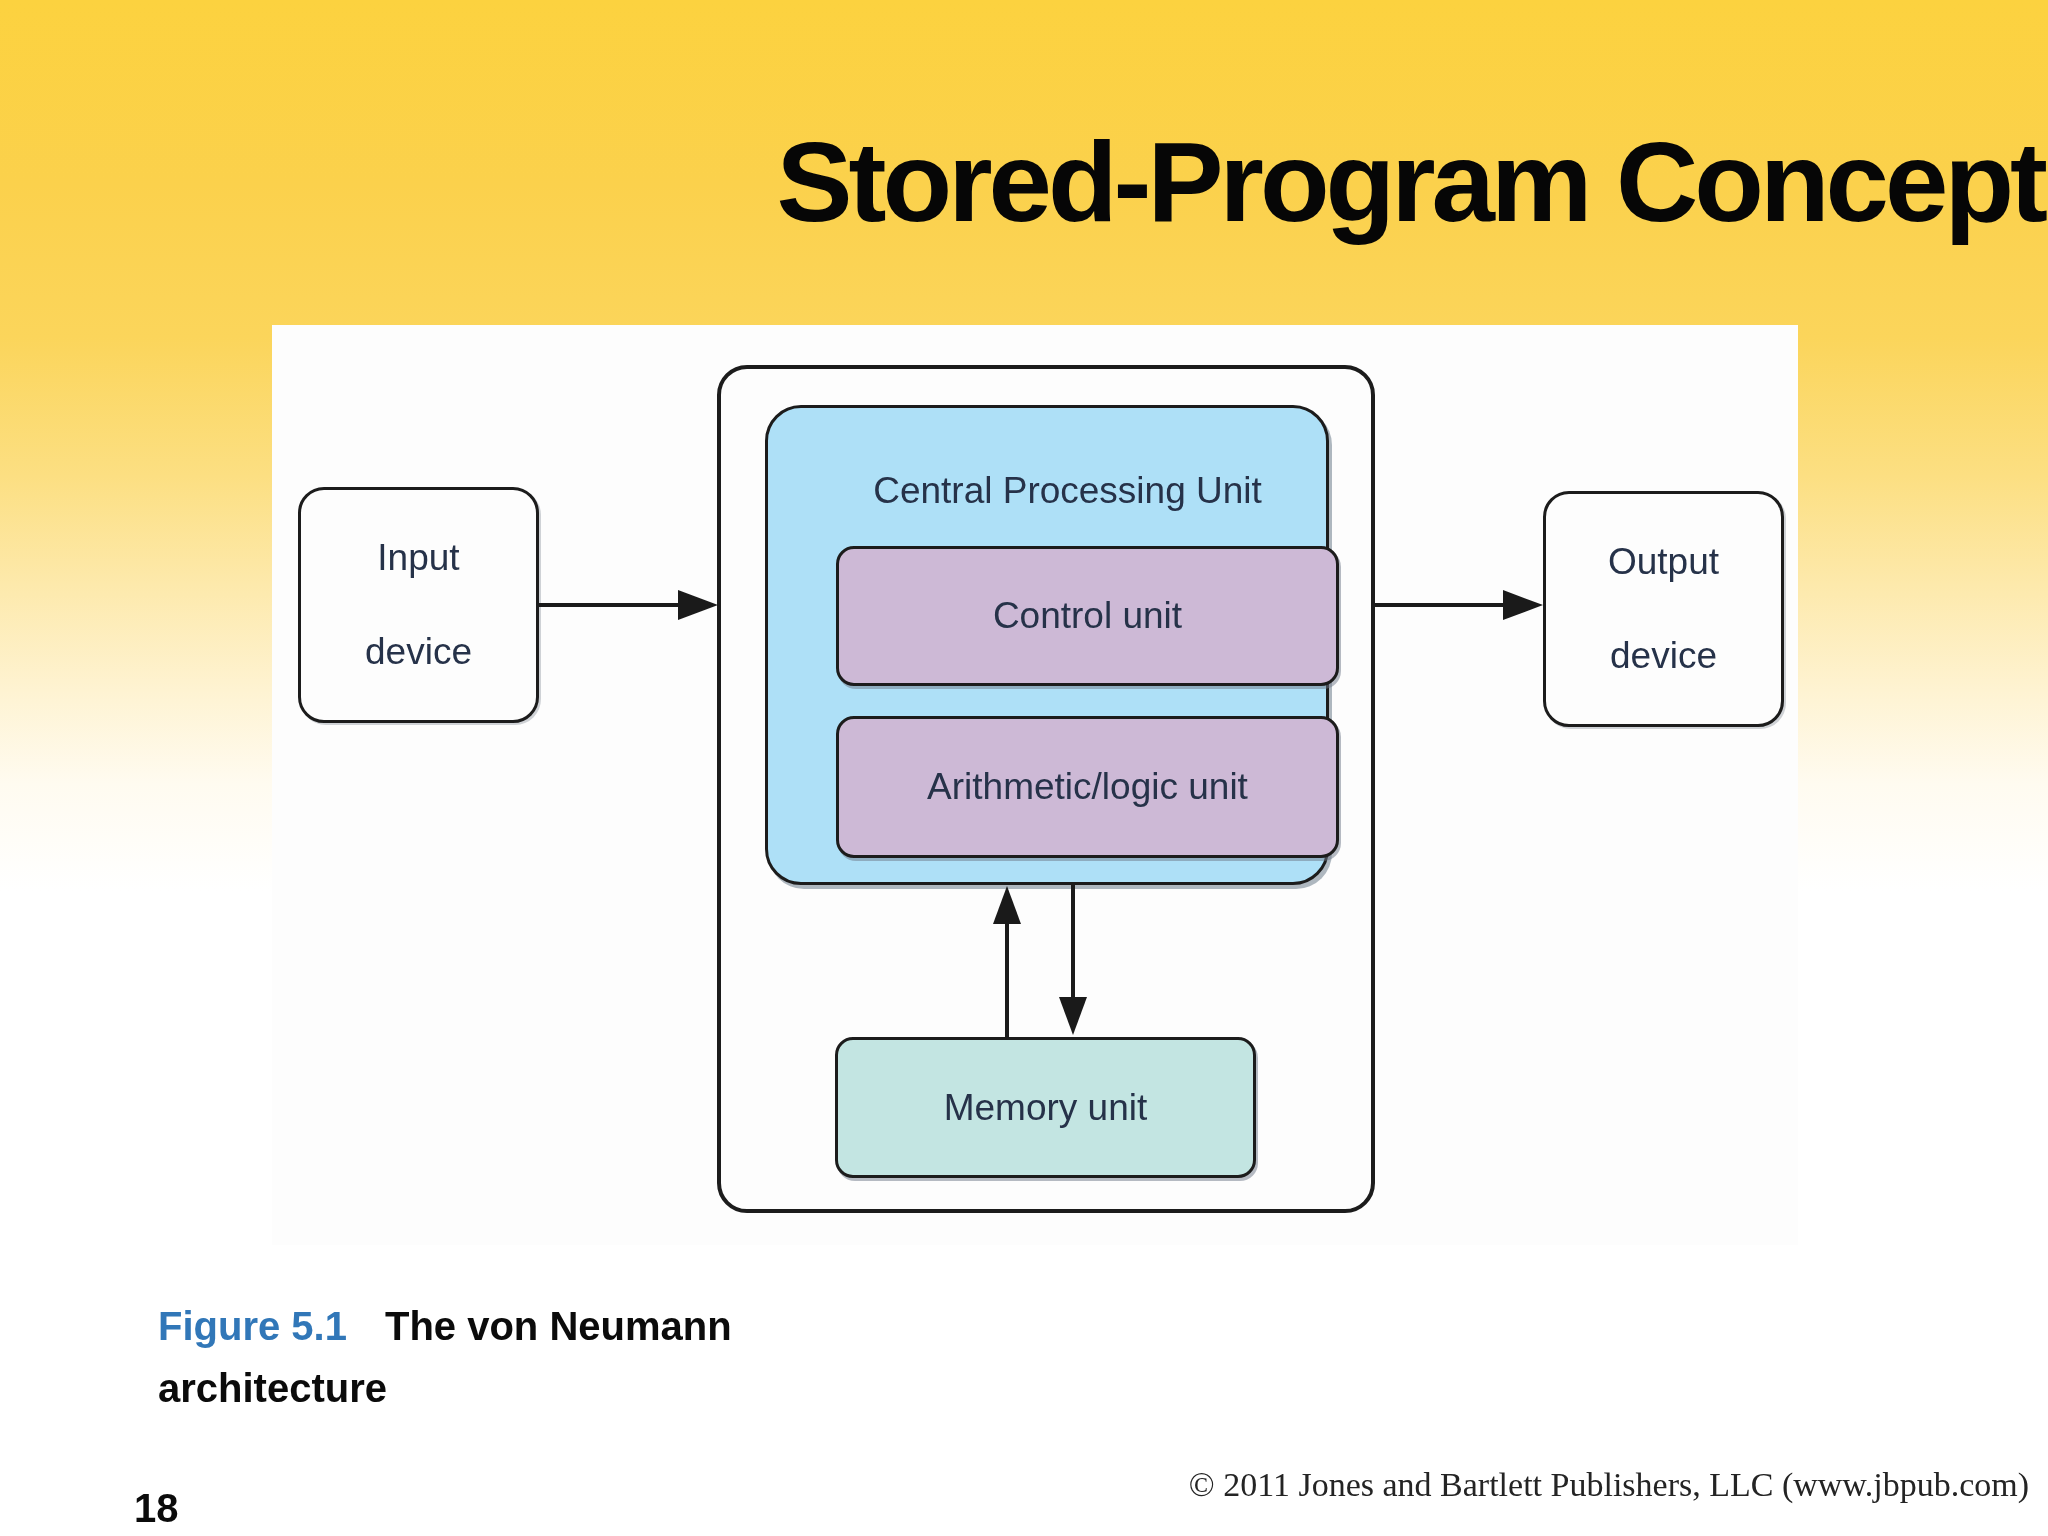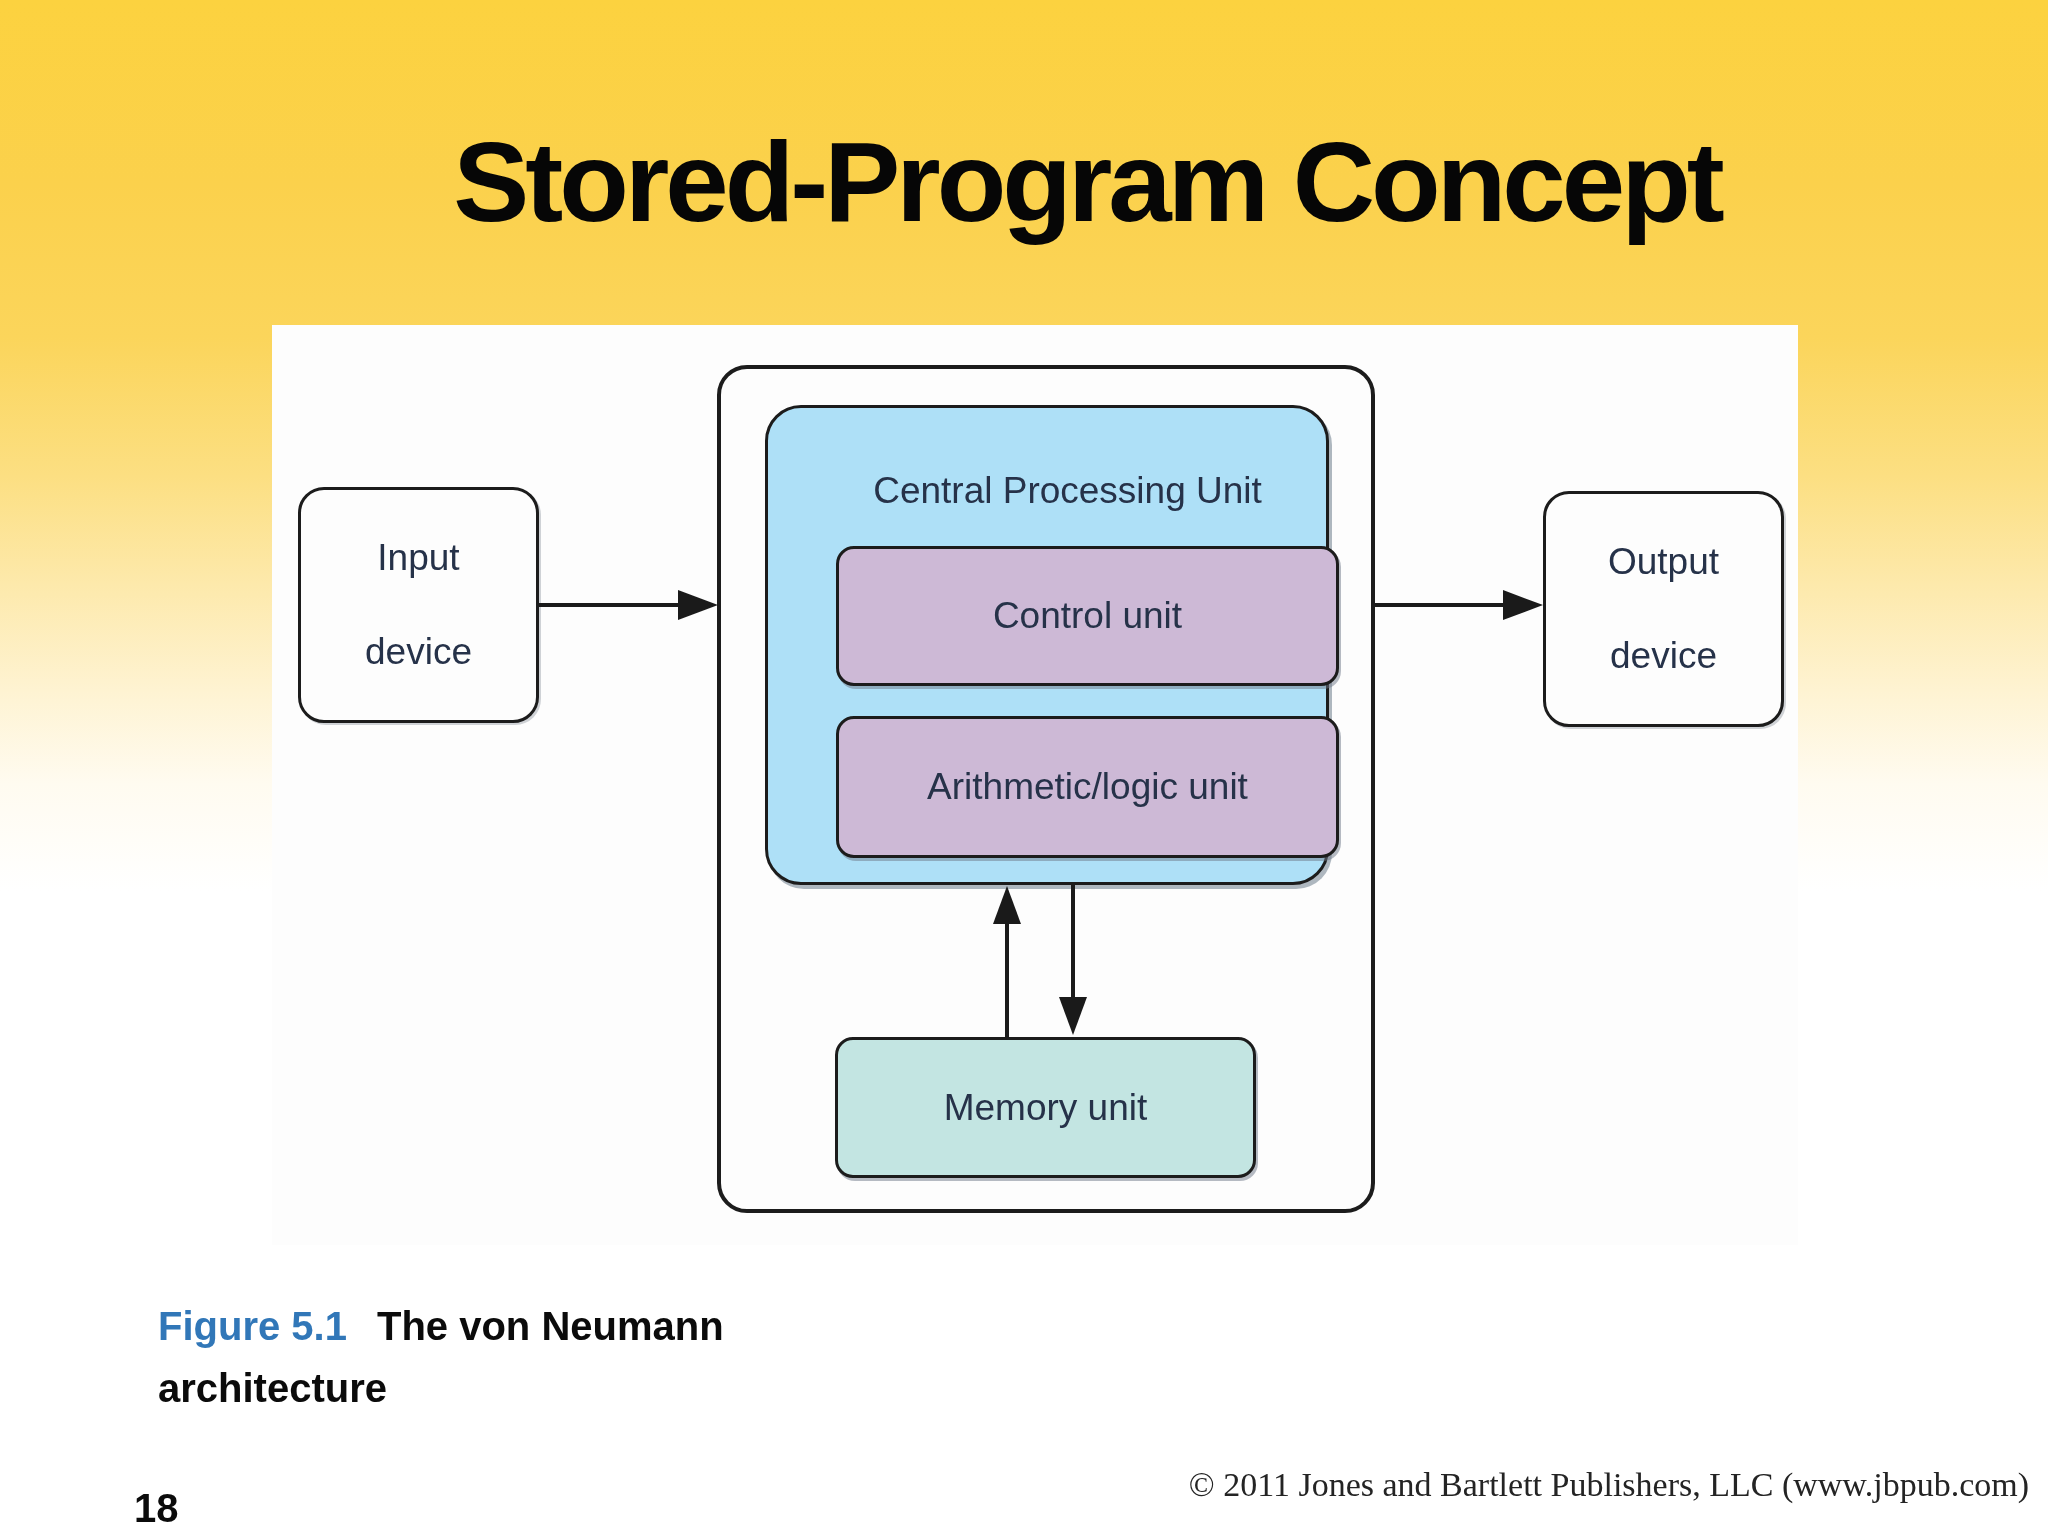--- a/index.html
+++ b/index.html
@@ -19,21 +19,21 @@
       #fde9ab 38%,
       #fef3d2 45%,
       #fffbf0 51%,
       #ffffff 58%,
       #ffffff 100%);
   }
 
   .slide-title {
     position: absolute;
     left: 130px; right: 4px; top: 116px;
-    text-align: center;
+    text-align: right;
     font-size: 114px;
     font-weight: 700;
     letter-spacing: -4px;
     color: #060606;
     white-space: nowrap;
   }
 
   .panel {
     position: absolute;
     left: 272px; top: 325px;
@@ -142,21 +142,21 @@
   #arrow-down-head    { left: 1059px; top: 997px; }
 
   #caption {
     position: absolute;
     left: 158px; top: 1295px;
     font-size: 40px;
     font-weight: 700;
     line-height: 62px;
     color: #0b0b0b;
   }
-  .fig-label { color: var(--figure-label-blue); margin-right: 30px; }
+  .fig-label { color: var(--figure-label-blue); margin-right: 38px; }
 
   #page-number {
     position: absolute;
     left: 134px; top: 1486px;
     font-size: 40px;
     font-weight: 700;
     color: #0b0b0b;
   }
 
   #copyright {

